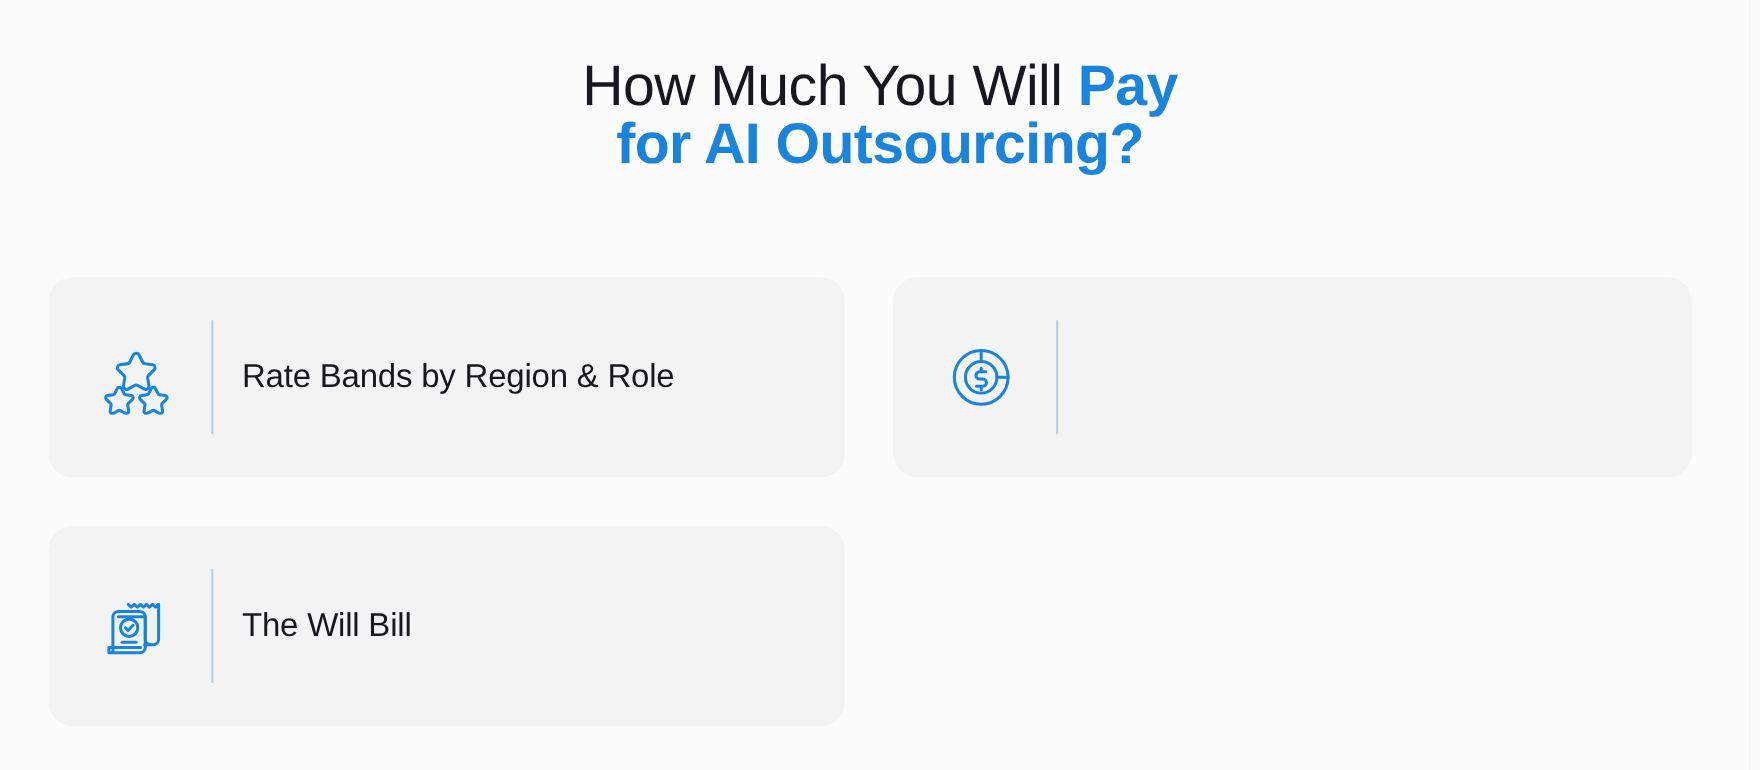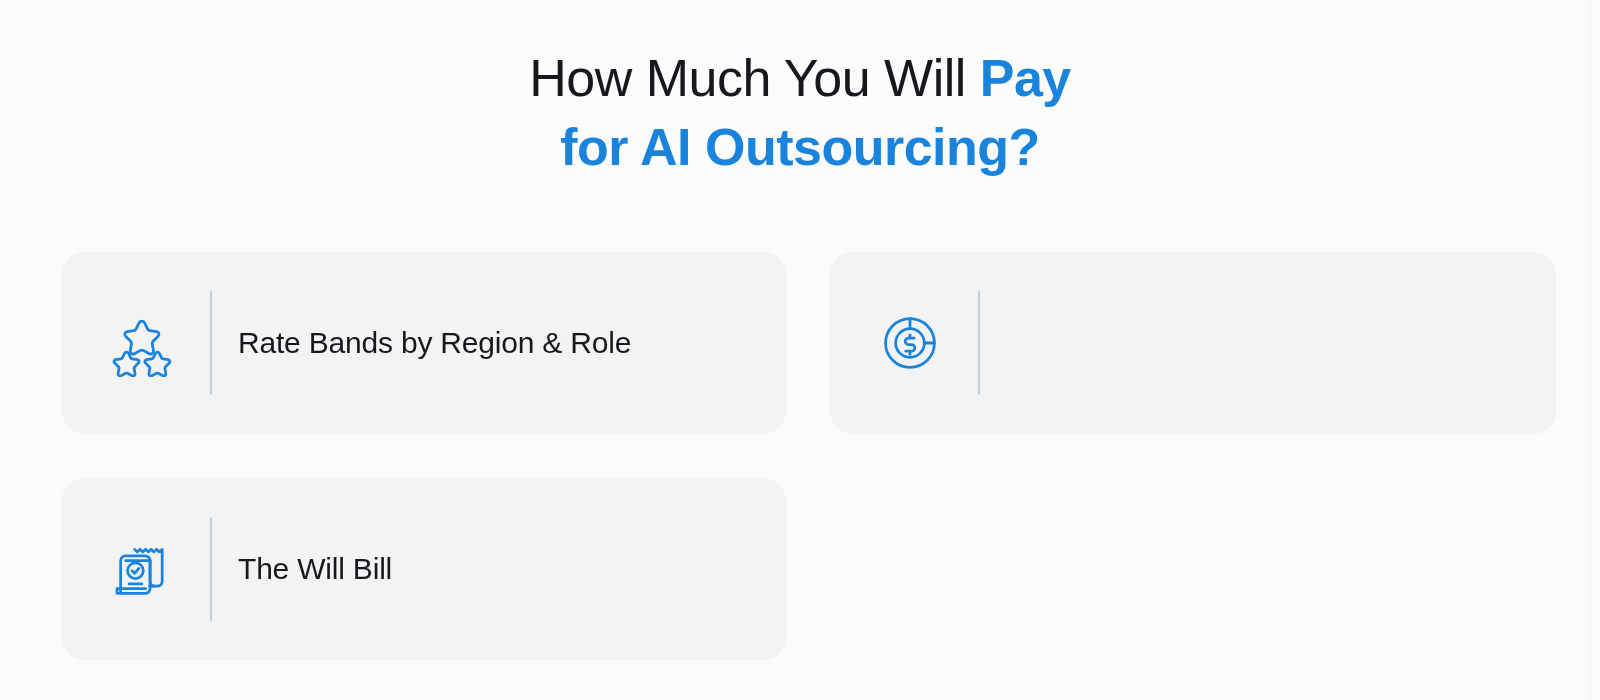--- a/index.html
+++ b/index.html
@@ -35,37 +35,37 @@
   }
 
   .heading-line {
     display: block;
     font-size: 52px;
   }
 
   .heading-line-1 {
     font-weight: 400;
     color: #16181d;
-    margin-bottom: 16px;
+    margin-bottom: 0;
   }
 
   .heading-line-2 {
     font-weight: 700;
     color: #1a84dc;
   }
 
   .accent {
     color: #1a84dc;
     font-weight: 700;
   }
 
   
   .grid {
     position: absolute;
-    left: 62px;
+    left: 44px;
     top: 252px;
     width: 1477px;
     display: grid;
     grid-template-columns: 724px 726px;
     grid-template-rows: 182px 182px;
     column-gap: 26px;
     row-gap: 24px;
     gap: 44px;
   }
 

